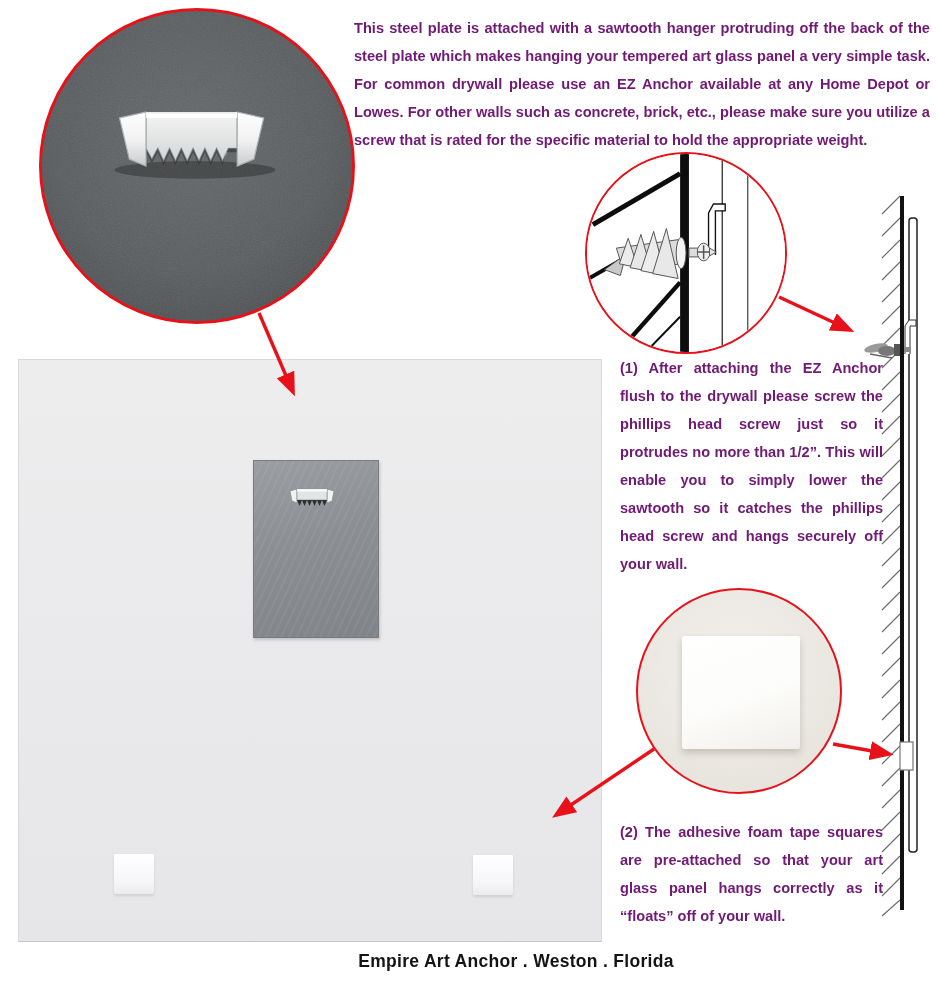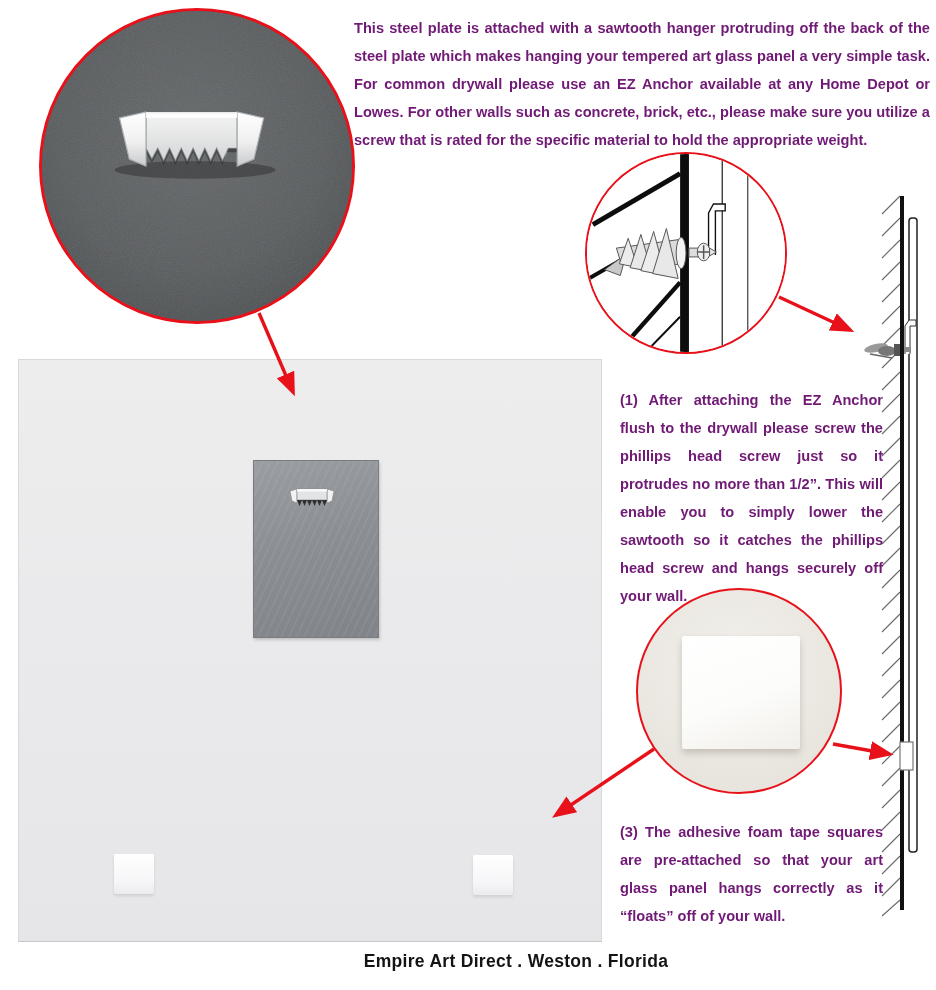--- a/index.html
+++ b/index.html
@@ -5,21 +5,21 @@
   html,body{margin:0;padding:0;background:#ffffff;}
   #stage{
     position:relative;width:936px;height:990px;background:#ffffff;overflow:hidden;
     font-family:"Liberation Sans","DejaVu Sans",sans-serif;color:#1a1a1a;
   }
   
   .para{
     position:absolute;font-weight:bold;text-align:justify;color:#701a75;
   }
   #intro-text{left:354px;top:14px;width:576px;font-size:14.6px;line-height:28px;}
-  #step1-text{left:620px;top:386px;width:263px;font-size:14.6px;line-height:28px;}
+  #step1-text{left:620px;top:354px;width:263px;font-size:14.6px;line-height:28px;}
   #step2-text{left:620px;top:818px;width:263px;font-size:14.6px;line-height:28px;}
   #footer-line{
     position:absolute;left:318px;top:951px;width:396px;text-align:center;
     font-weight:bold;font-size:17.5px;letter-spacing:.3px;color:#141414;
   }
   
   .callout{position:absolute;border-radius:50%;overflow:hidden;box-sizing:border-box;}
   #sawtooth-circle{left:39px;top:8px;width:316px;height:316px;border:3px solid #e8111a;background:#5a5d60;}
   #ezanchor-circle{left:585px;top:152px;width:202px;height:202px;border:2.5px solid #e8111a;background:#ffffff;}
   #foam-circle{left:636px;top:588px;width:206px;height:206px;border:2.5px solid #e8111a;
@@ -199,37 +199,37 @@
 
     <rect x="42" y="574" width="13" height="28" fill="#ffffff" stroke="#777" stroke-width="1.2"></rect>
   </svg>
 
   <div class="para" id="step1-text">(1) After attaching the EZ Anchor flush to the drywall please screw the phillips head screw just so it protrudes no more than 1/2”. This will enable you to simply lower the sawtooth so it catches the phillips head screw and hangs securely off your wall.</div>
 
   <div class="callout" id="foam-circle">
     <div id="foam-square-photo"></div>
   </div>
 
-  <div class="para" id="step2-text">(3) The adhesive foam tape squares are pre-attached so that your art glass panel hangs correctly as it “floats” off of your wall.</div>
+  <div class="para" id="step2-text">(2) The adhesive foam tape squares are pre-attached so that your art glass panel hangs correctly as it “floats” off of your wall.</div>
 
   <div id="art-panel">
     <div id="steel-plate">
       <svg id="plate-hanger" viewBox="0 0 48 24">
         <path d="M2,4 L9,2 L9,16 L4,14 Z" fill="#f2f2f2" stroke="#8a8d90" stroke-width="0.7"></path>
         <path d="M39,2 L46,4 L44,14 L39,16 Z" fill="#f2f2f2" stroke="#8a8d90" stroke-width="0.7"></path>
         <rect x="9" y="2" width="30" height="11" fill="#e3e4e5" stroke="#8a8d90" stroke-width="0.7"></rect>
         <path d="M9,13 L11.5,19 L14,13 L16.5,19 L19,13 L21.5,19 L24,13 L26.5,19 L29,13 L31.5,19 L34,13 L36.5,19 L39,13 Z" fill="#2e2f31"></path>
         <rect x="9" y="2" width="30" height="2.5" fill="#ffffff" opacity="0.8"></rect>
       </svg>
     </div>
     <div class="foam-sq" id="foam-left"></div>
     <div class="foam-sq" id="foam-right"></div>
   </div>
 
-  <div id="footer-line">Empire Art Direct  . Weston . Florida</div>
+  <div id="footer-line">Empire Art Anchor  . Weston . Florida</div>
 
   <svg id="arrows" viewBox="0 0 936 990">
     <defs>
       <marker id="ah" markerWidth="7" markerHeight="5.6" refX="5.6" refY="2.8" orient="auto" markerUnits="strokeWidth">
         <polygon points="0,0 7,2.8 0,5.6" fill="#e8111a"></polygon>
       </marker>
     </defs>
     <line x1="259" y1="313" x2="293" y2="392" stroke="#e8111a" stroke-width="3.4" marker-end="url(#ah)"></line>
     <line x1="779" y1="297" x2="850" y2="330" stroke="#e8111a" stroke-width="3.4" marker-end="url(#ah)"></line>
     <line x1="654" y1="749" x2="556" y2="815" stroke="#e8111a" stroke-width="3.4" marker-end="url(#ah)"></line>

